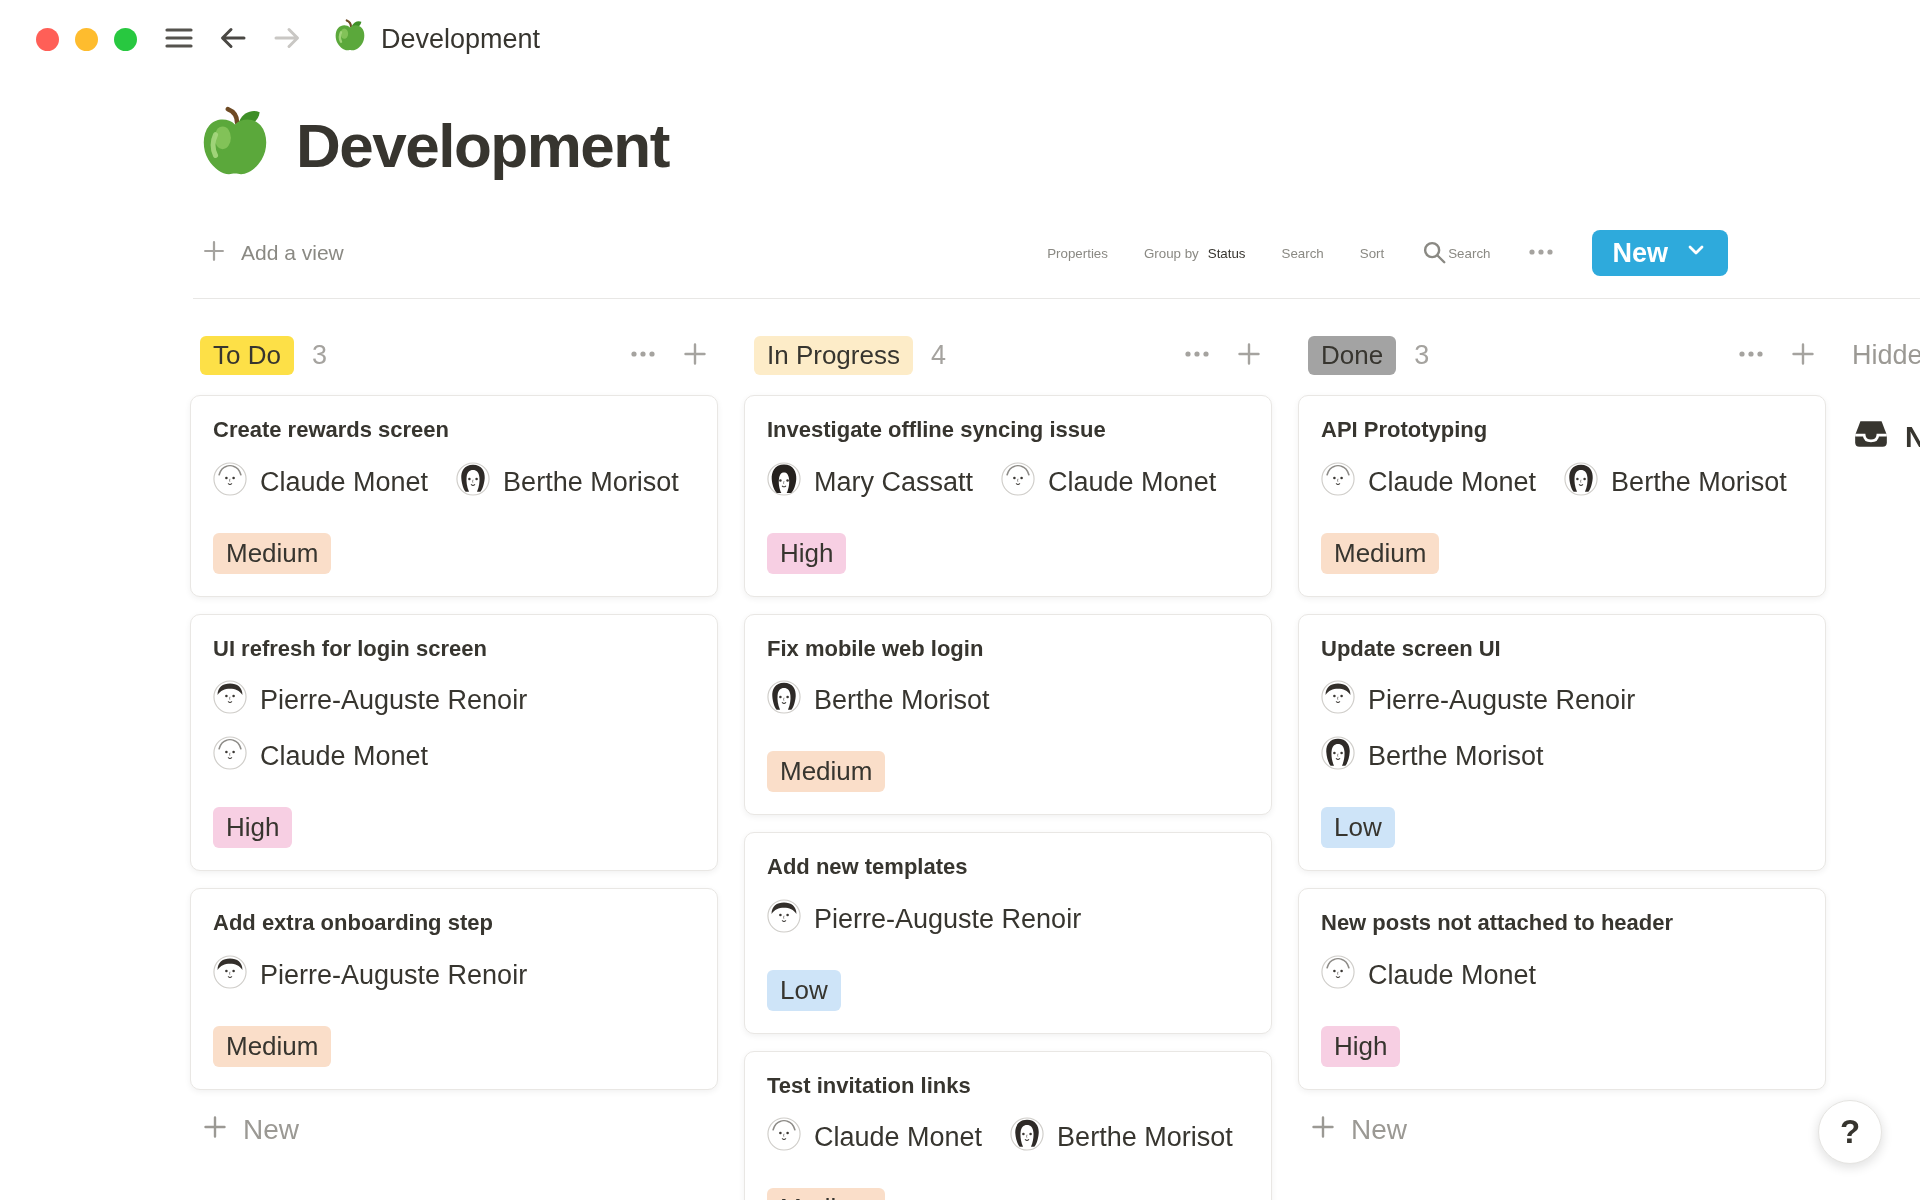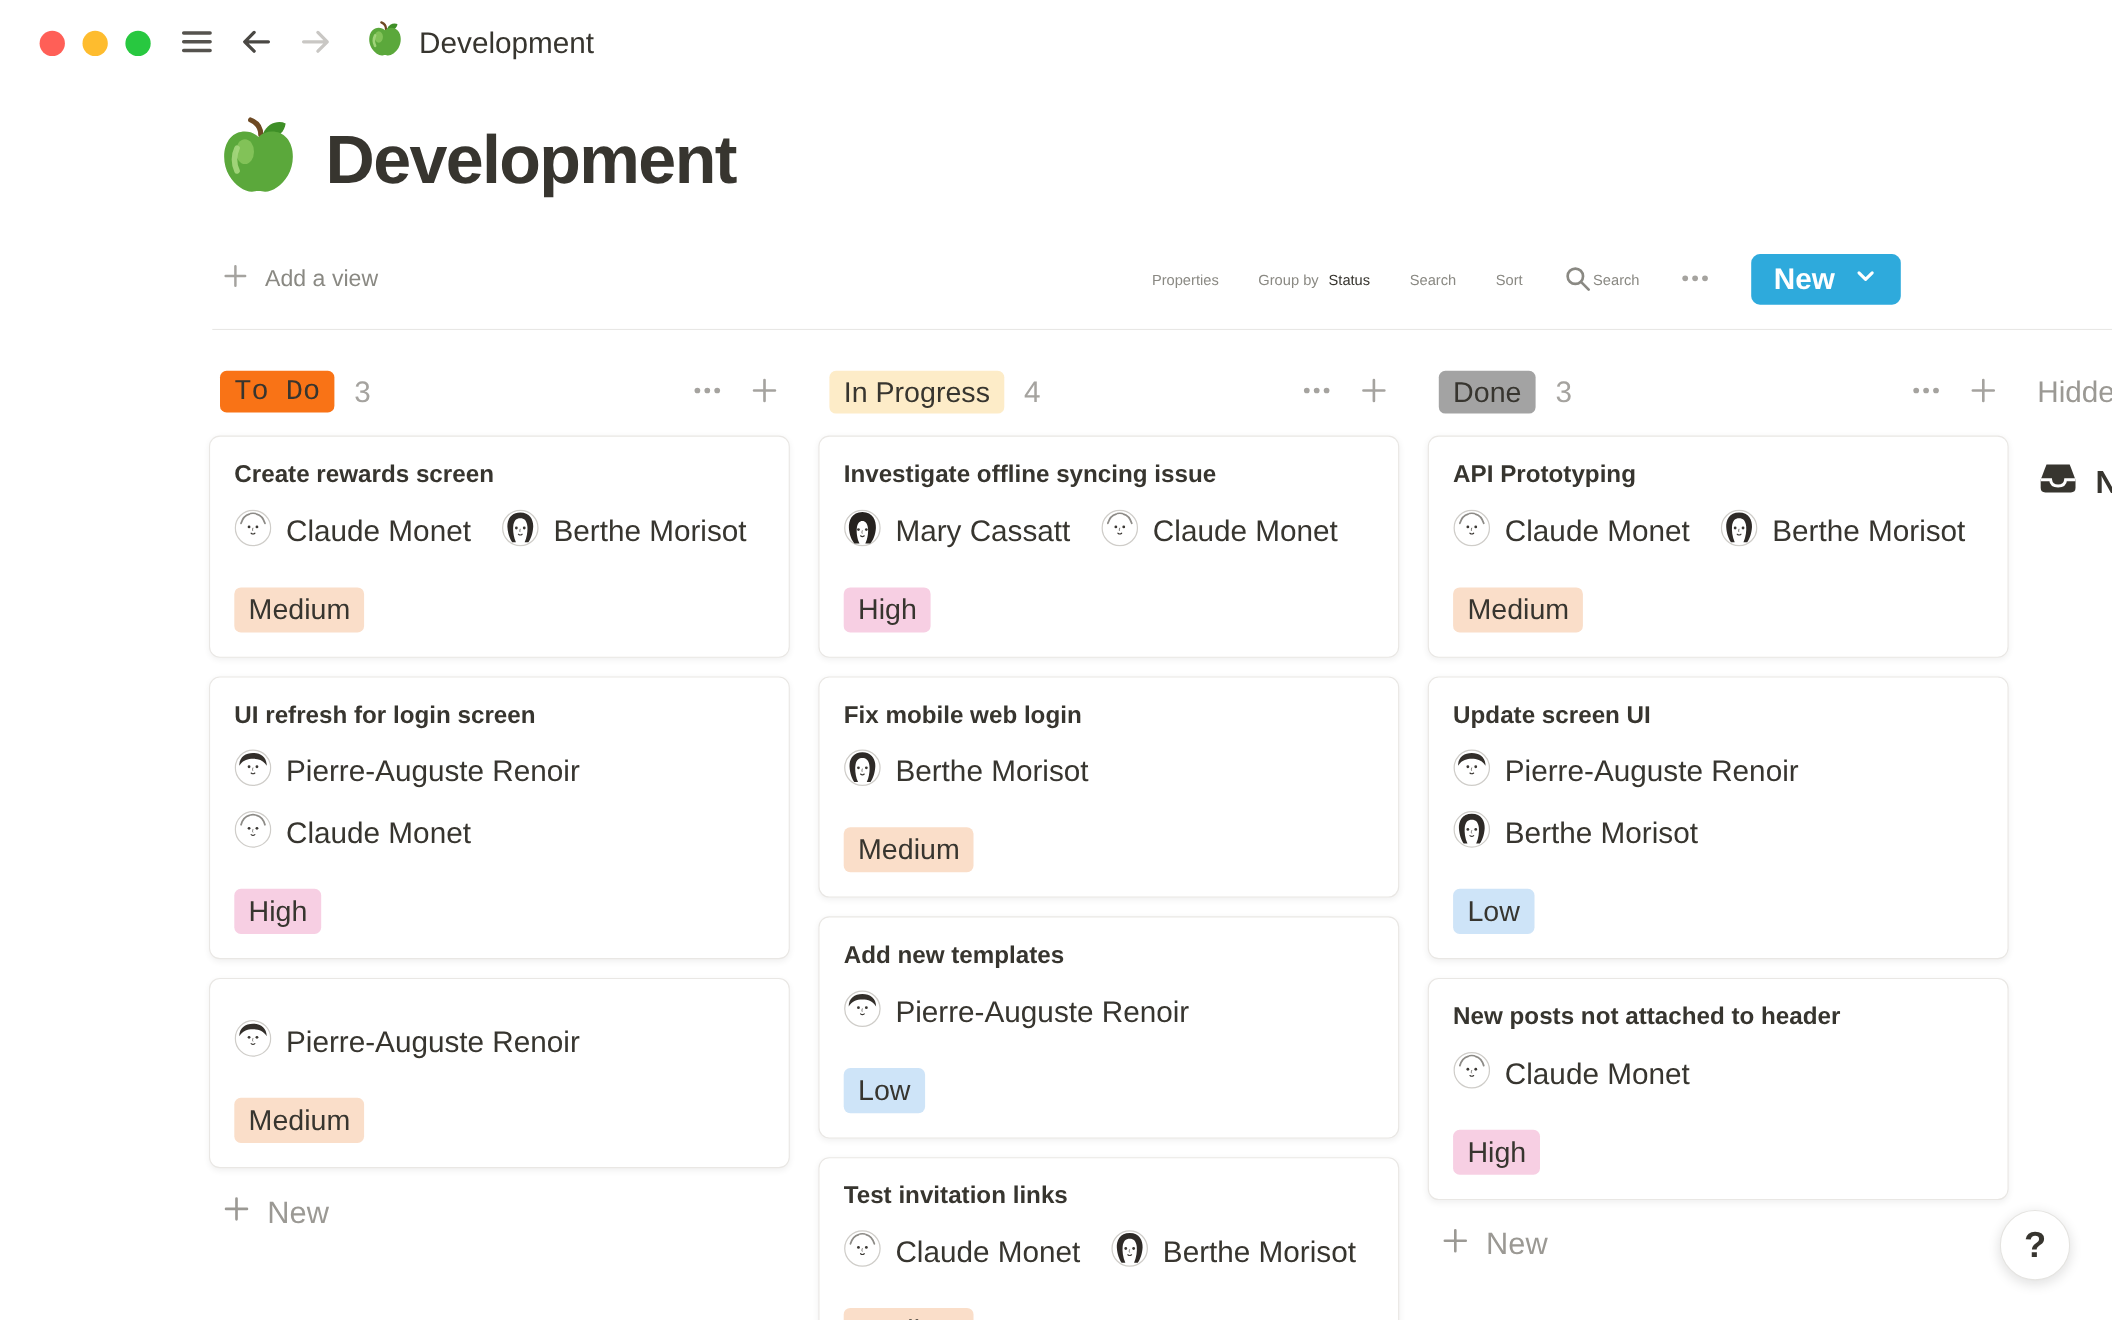--- a/index.html
+++ b/index.html
@@ -158,21 +158,21 @@
       </span>
     </button>
   </div>
 </div>
 
 <div class="divider"></div>
 
 <div class="board" id="board">
   <div class="column">
       <div class="col-header">
-        <span class="col-badge" style="background: #f97316; font-family: Liberation Mono, monospace;">To Do</span>
+        <span class="col-badge" style="background: #fde047;">To Do</span>
         <span class="col-count">3</span>
         <span class="col-icons">
           <button class="icon-btn">
             <span><svg width="30" height="30" viewBox="0 0 30 30">
                 <circle cx="6" cy="15" r="2.6" fill="currentColor"></circle>
                 <circle cx="15" cy="15" r="2.6" fill="currentColor"></circle>
                 <circle cx="24" cy="15" r="2.6" fill="currentColor"></circle>
               </svg></span>
           </button>
           <button class="icon-btn">
@@ -226,21 +226,21 @@
                   <path d="M6.5,13.5 C8,8.5 11,5.5 14.5,4.6 M21.5,4.6 C25,5.5 28,8.5 29.5,13.5" stroke="#8D8B87" stroke-width="1.7" fill="none" stroke-linecap="round"></path>
                   <path d="M15.6,4.1 C17.2,3.7 18.8,3.7 20.4,4.1" stroke="#8D8B87" stroke-width="1.5" fill="none" stroke-linecap="round"></path>
                   <circle cx="14.2" cy="17" r="1.35" fill="#3A3733"></circle>
                   <circle cx="21.8" cy="17" r="1.35" fill="#3A3733"></circle>
                   <path d="M18,17.8 C17.4,19.6 17.4,20.4 18,20.9" stroke="#6B6965" stroke-width="0.9" fill="none"></path>
                   <path d="M16.2,23 C17.4,24 18.6,24 19.8,23" stroke="#3A3733" stroke-width="1.1" fill="none" stroke-linecap="round"></path>
                 </svg></span>
               <span>Claude Monet</span>
             </span>
           </div><span class="prio" style="background: rgb(247, 207, 227);">High</span></div>
-        <div class="card"><div class="people">
+        <div class="card"><div class="card-title">Add extra onboarding step</div><div class="people">
             <span class="person">
               <span><svg width="34" height="34" viewBox="0 0 36 36">
                   <circle cx="18" cy="18" r="17" fill="#FFFFFF" stroke="#CFCDC9" stroke-width="1.2"></circle>
                   <path d="M4.8,16 C4.8,7.8 10.4,3.8 18,3.8 C25.6,3.8 31.2,7.8 31.2,16 C28.2,11 23.6,9.2 18,9.2 C12.4,9.2 7.8,11 4.8,16 Z" fill="#332F2B"></path>
                   <circle cx="14.2" cy="17" r="1.35" fill="#3A3733"></circle>
                   <circle cx="21.8" cy="17" r="1.35" fill="#3A3733"></circle>
                   <path d="M18,17.8 C17.4,19.6 17.4,20.4 18,20.9" stroke="#6B6965" stroke-width="0.9" fill="none"></path>
                   <path d="M16.2,23 C17.4,24 18.6,24 19.8,23" stroke="#3A3733" stroke-width="1.1" fill="none" stroke-linecap="round"></path>
                 </svg></span>
               <span>Pierre-Auguste Renoir</span>

